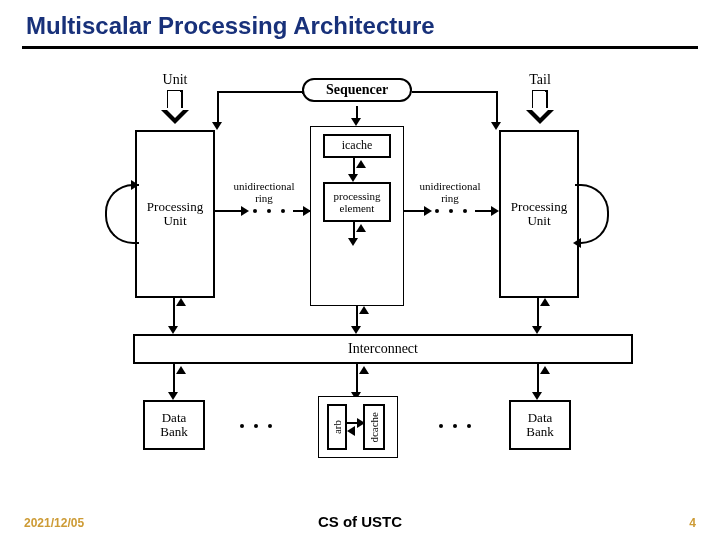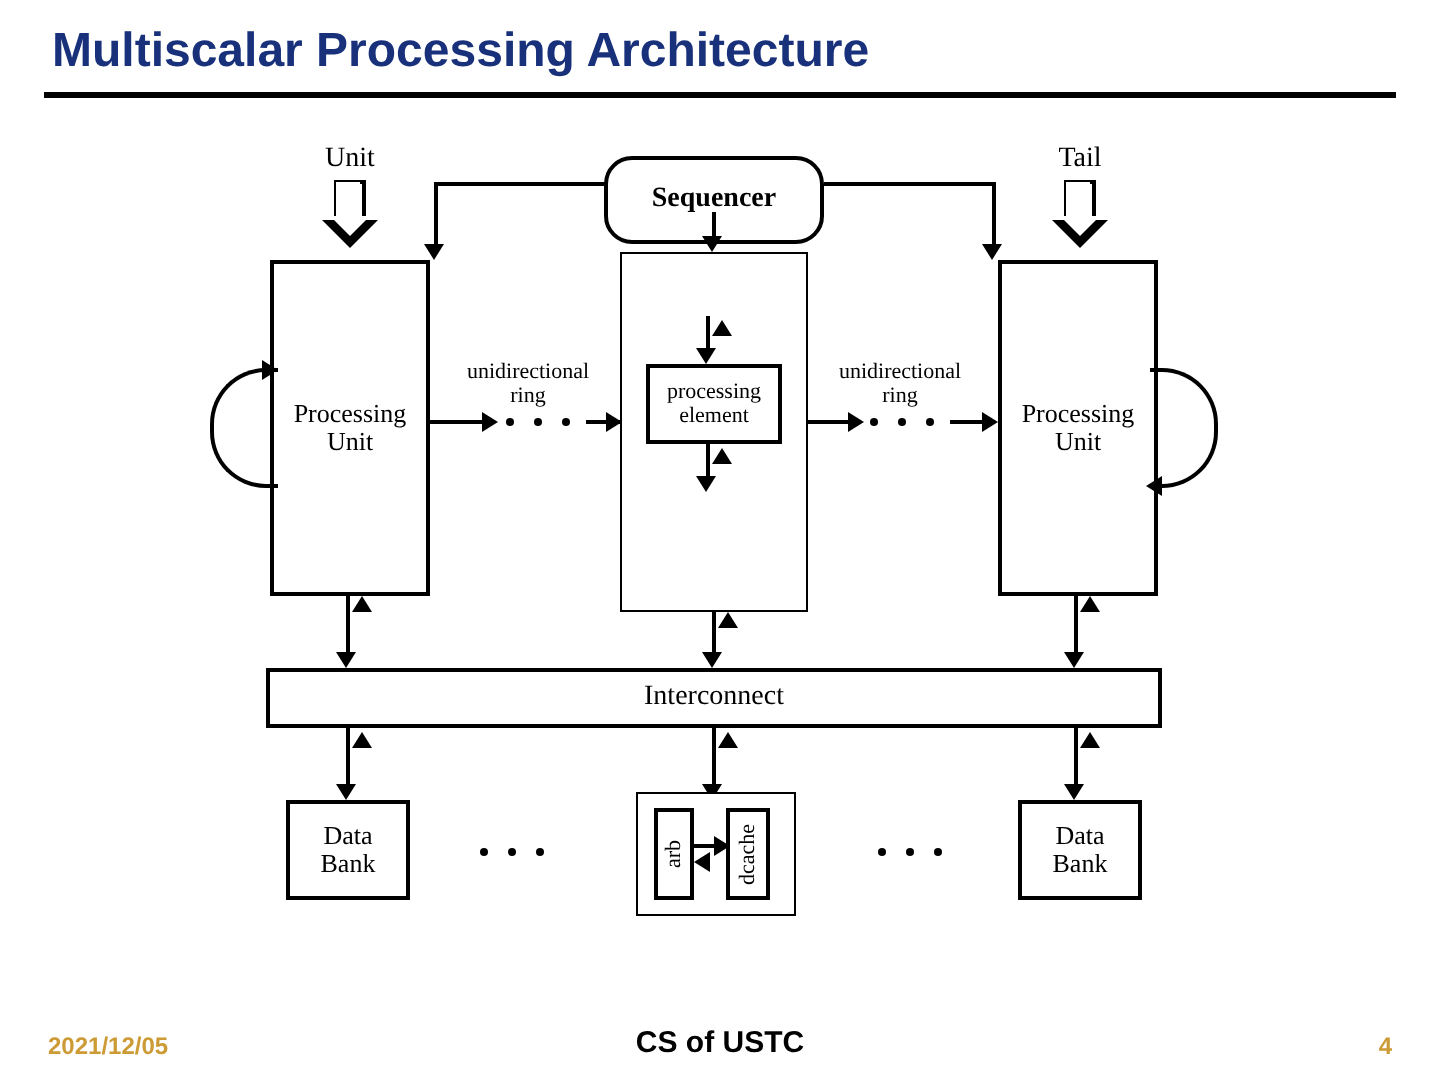--- a/index.html
+++ b/index.html
@@ -153,40 +153,41 @@
   </div>
   <div>
     <div class="line" style="left:437px; top:18px; width:14px; height:2px;"></div>
     <div class="line" style="left:437px; top:18px; width:2px; height:22px;"></div>
     <div class="line" style="left:451px; top:18px; width:2px; height:22px;"></div>
     <div style="position:absolute; left:431px; top:38px; width:0;height:0;border-left:14px solid transparent;border-right:14px solid transparent;border-top:14px solid #000;"></div>
     <div style="position:absolute; left:435px; top:36px; width:0;height:0;border-left:10px solid transparent;border-right:10px solid transparent;border-top:10px solid #fff;"></div>
     <div style="position:absolute; left:438px; top:19px; width:12px; height:18px; background:#fff;"></div>
   </div>
 
-  <div class="box" style="left:207px; top:6px; width:110px; height:44px; border-radius:14px; font-size:14px; font-weight:bold;">Sequencer</div>
+  <div class="box" style="left:207px; top:6px; width:110px; height:24px; border-radius:14px; font-size:14px; font-weight:bold;">Sequencer</div>
 
   <div class="line" style="left:207px; top:20px; width:2px; height:2px;"></div>
   <div class="line" style="left:122px; top:19px; width:86px; height:2px;"></div>
   <div class="line" style="left:122px; top:19px; width:2px; height:34px;"></div>
   <div class="arrowDown" style="left:117px; top:50px;"></div>
   <div class="line" style="left:317px; top:19px; width:86px; height:2px;"></div>
   <div class="line" style="left:401px; top:19px; width:2px; height:34px;"></div>
   <div class="arrowDown" style="left:396px; top:50px;"></div>
 
   <div class="line" style="left:261px; top:34px; width:2px; height:14px;"></div>
   <div class="arrowDown" style="left:256px; top:46px;"></div>
 
   <div class="box" style="left:40px; top:58px; width:80px; height:168px; font-size:13px; white-space:pre;">Processing
 Unit</div>
 
   <div class="box" style="left:404px; top:58px; width:80px; height:168px; font-size:13px; white-space:pre;">Processing
 Unit</div>
 
   <div class="box" style="left:215px; top:54px; width:94px; height:180px; border-width:1px;"></div>
+  <div class="box" style="left:228px; top:62px; width:68px; height:24px; font-size:12px;">icache</div>
   <div class="box" style="left:228px; top:110px; width:68px; height:40px; font-size:11px; white-space:pre;">processing
 element</div>
 
   <div class="line" style="left:258px; top:86px; width:2px; height:18px;"></div>
   <div class="arrowDown" style="left:253px; top:102px;"></div>
   <div class="arrowUp" style="left:261px; top:88px;"></div>
   <div class="line" style="left:258px; top:150px; width:2px; height:18px;"></div>
   <div class="arrowDown" style="left:253px; top:166px;"></div>
   <div class="arrowUp" style="left:261px; top:152px;"></div>
 
@@ -223,21 +224,21 @@
   <div class="line" style="left:78px; top:226px; width:2px; height:30px;"></div>
   <div class="arrowDown" style="left:73px; top:254px;"></div>
   <div class="arrowUp" style="left:81px; top:226px;"></div>
   <div class="line" style="left:261px; top:234px; width:2px; height:22px;"></div>
   <div class="arrowDown" style="left:256px; top:254px;"></div>
   <div class="arrowUp" style="left:264px; top:234px;"></div>
   <div class="line" style="left:442px; top:226px; width:2px; height:30px;"></div>
   <div class="arrowDown" style="left:437px; top:254px;"></div>
   <div class="arrowUp" style="left:445px; top:226px;"></div>
 
-  <div class="box" style="left:38px; top:262px; width:448px; height:30px; font-size:14px;">Interconnect</div>
+  <div class="box" style="left:38px; top:262px; width:500px; height:30px; font-size:14px;">Interconnect</div>
 
   <div class="line" style="left:78px; top:292px; width:2px; height:30px;"></div>
   <div class="arrowDown" style="left:73px; top:320px;"></div>
   <div class="arrowUp" style="left:81px; top:294px;"></div>
   <div class="line" style="left:261px; top:292px; width:2px; height:30px;"></div>
   <div class="arrowDown" style="left:256px; top:320px;"></div>
   <div class="arrowUp" style="left:264px; top:294px;"></div>
   <div class="line" style="left:442px; top:292px; width:2px; height:30px;"></div>
   <div class="arrowDown" style="left:437px; top:320px;"></div>
   <div class="arrowUp" style="left:445px; top:294px;"></div>

